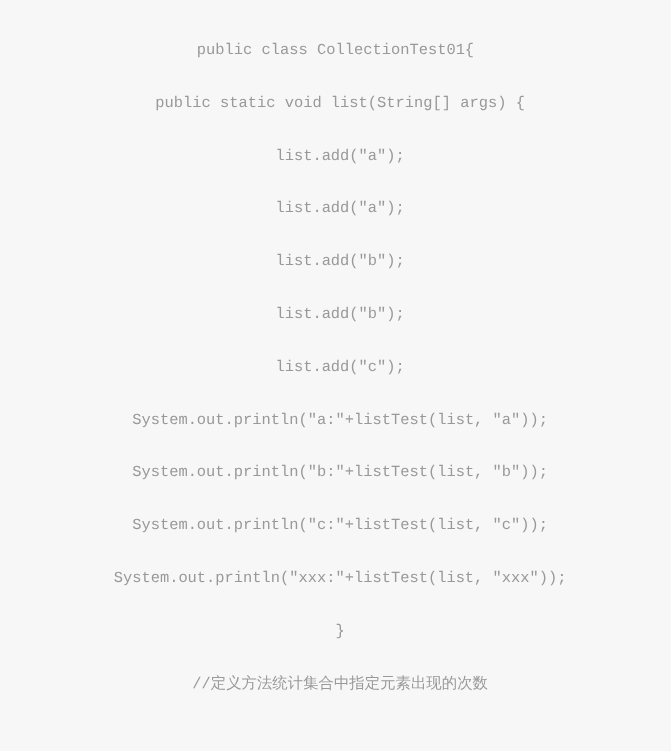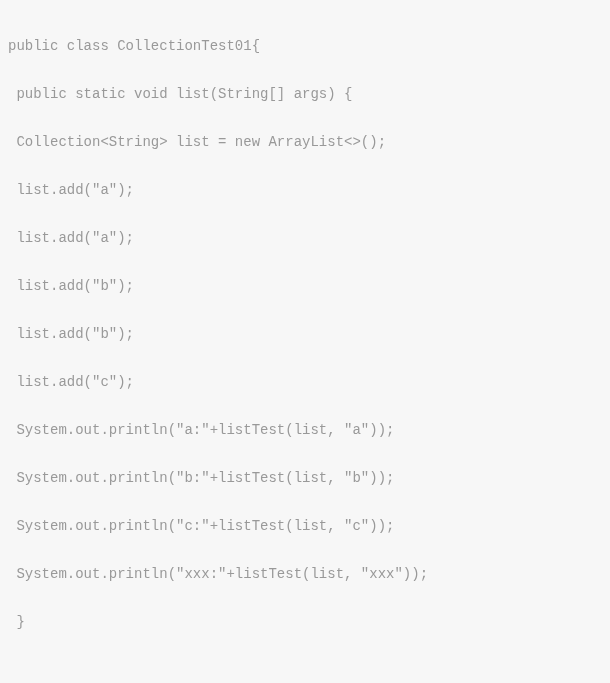--- a/index.html
+++ b/index.html
@@ -9,39 +9,39 @@
     font-family: "Consolas", "Monaco", "Courier New", monospace;
     font-size: 14px;
     line-height: 24px;
     color: #999999;
     padding: 10px 8px;
   }
   .code-block {
     white-space: pre;
     overflow: hidden;
   }
-  .line { display: block; }
+  .line { display: block; text-align: center; }
 </style>
 </head>
 <body>
 
 <div class="code-block">
 <span class="line">public class CollectionTest01{</span>
 <span class="line"> public static void list(String[] args) {</span>
-<span class="line"> Collection&lt;String&gt; list = new ArrayList&lt;&gt;();</span>
 <span class="line"> list.add("a");</span>
 <span class="line"> list.add("a");</span>
 <span class="line"> list.add("b");</span>
 <span class="line"> list.add("b");</span>
 <span class="line"> list.add("c");</span>
 <span class="line"> System.out.println("a:"+listTest(list, "a"));</span>
 <span class="line"> System.out.println("b:"+listTest(list, "b"));</span>
 <span class="line"> System.out.println("c:"+listTest(list, "c"));</span>
 <span class="line"> System.out.println("xxx:"+listTest(list, "xxx"));</span>
 <span class="line"> }</span>
+<span class="line"> //定义方法统计集合中指定元素出现的次数</span>
 
 
 
 
 
 
 
 
 
 

